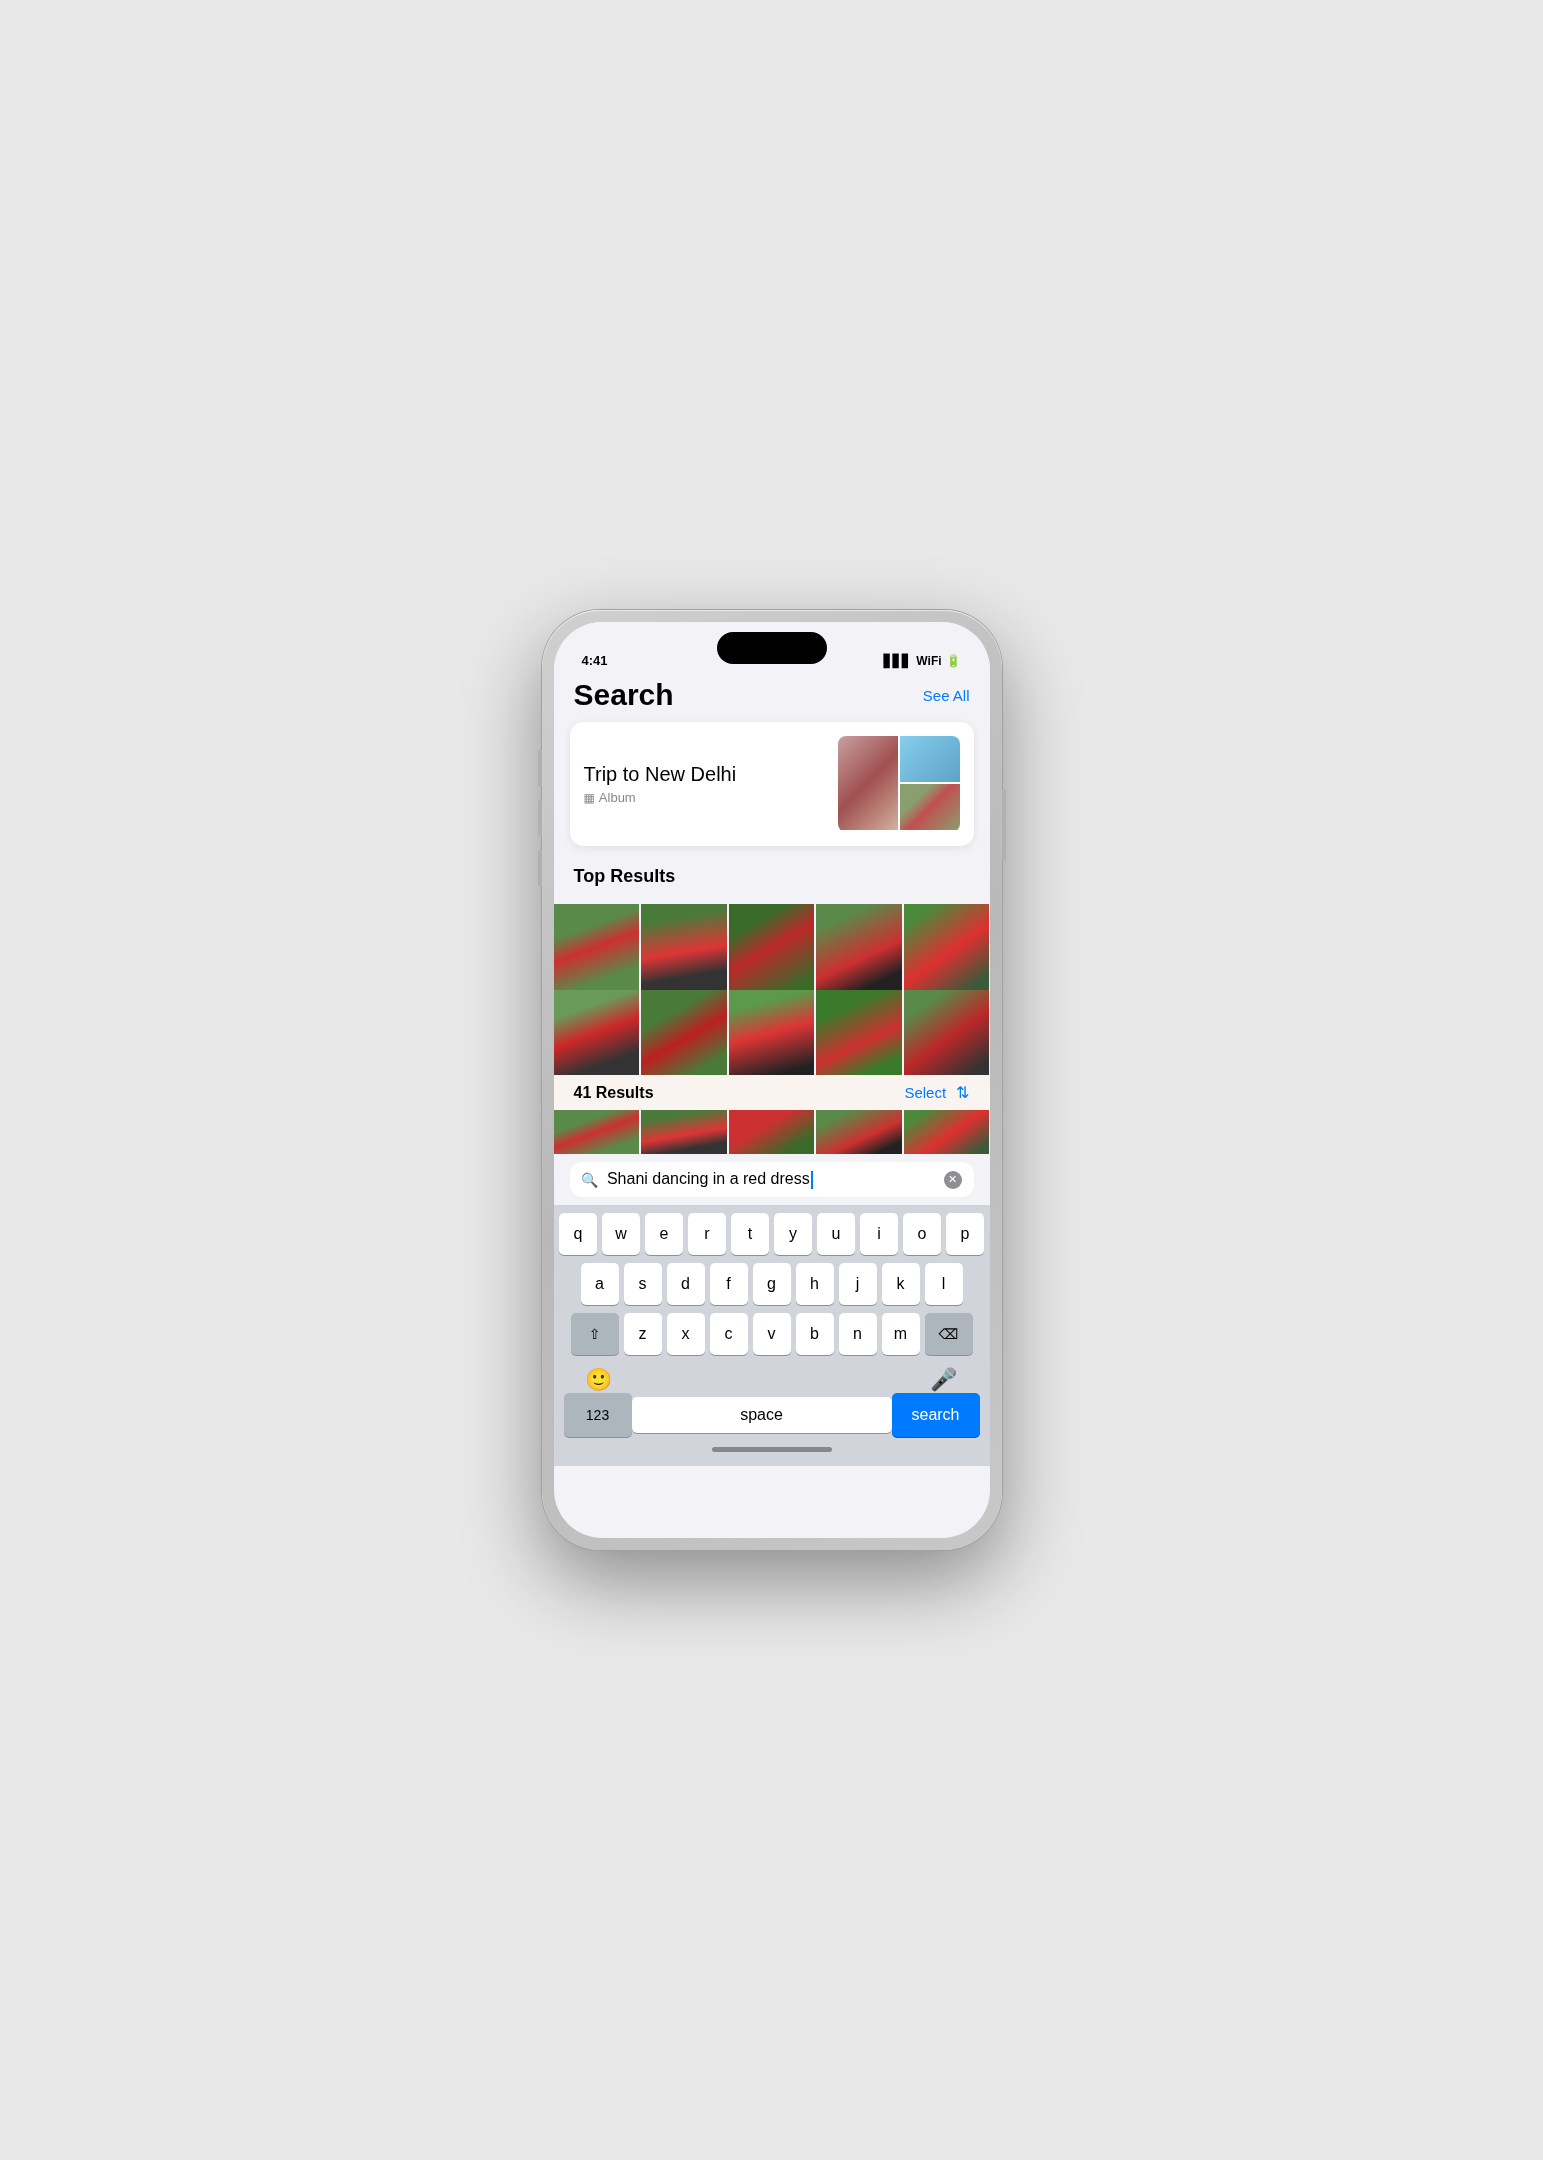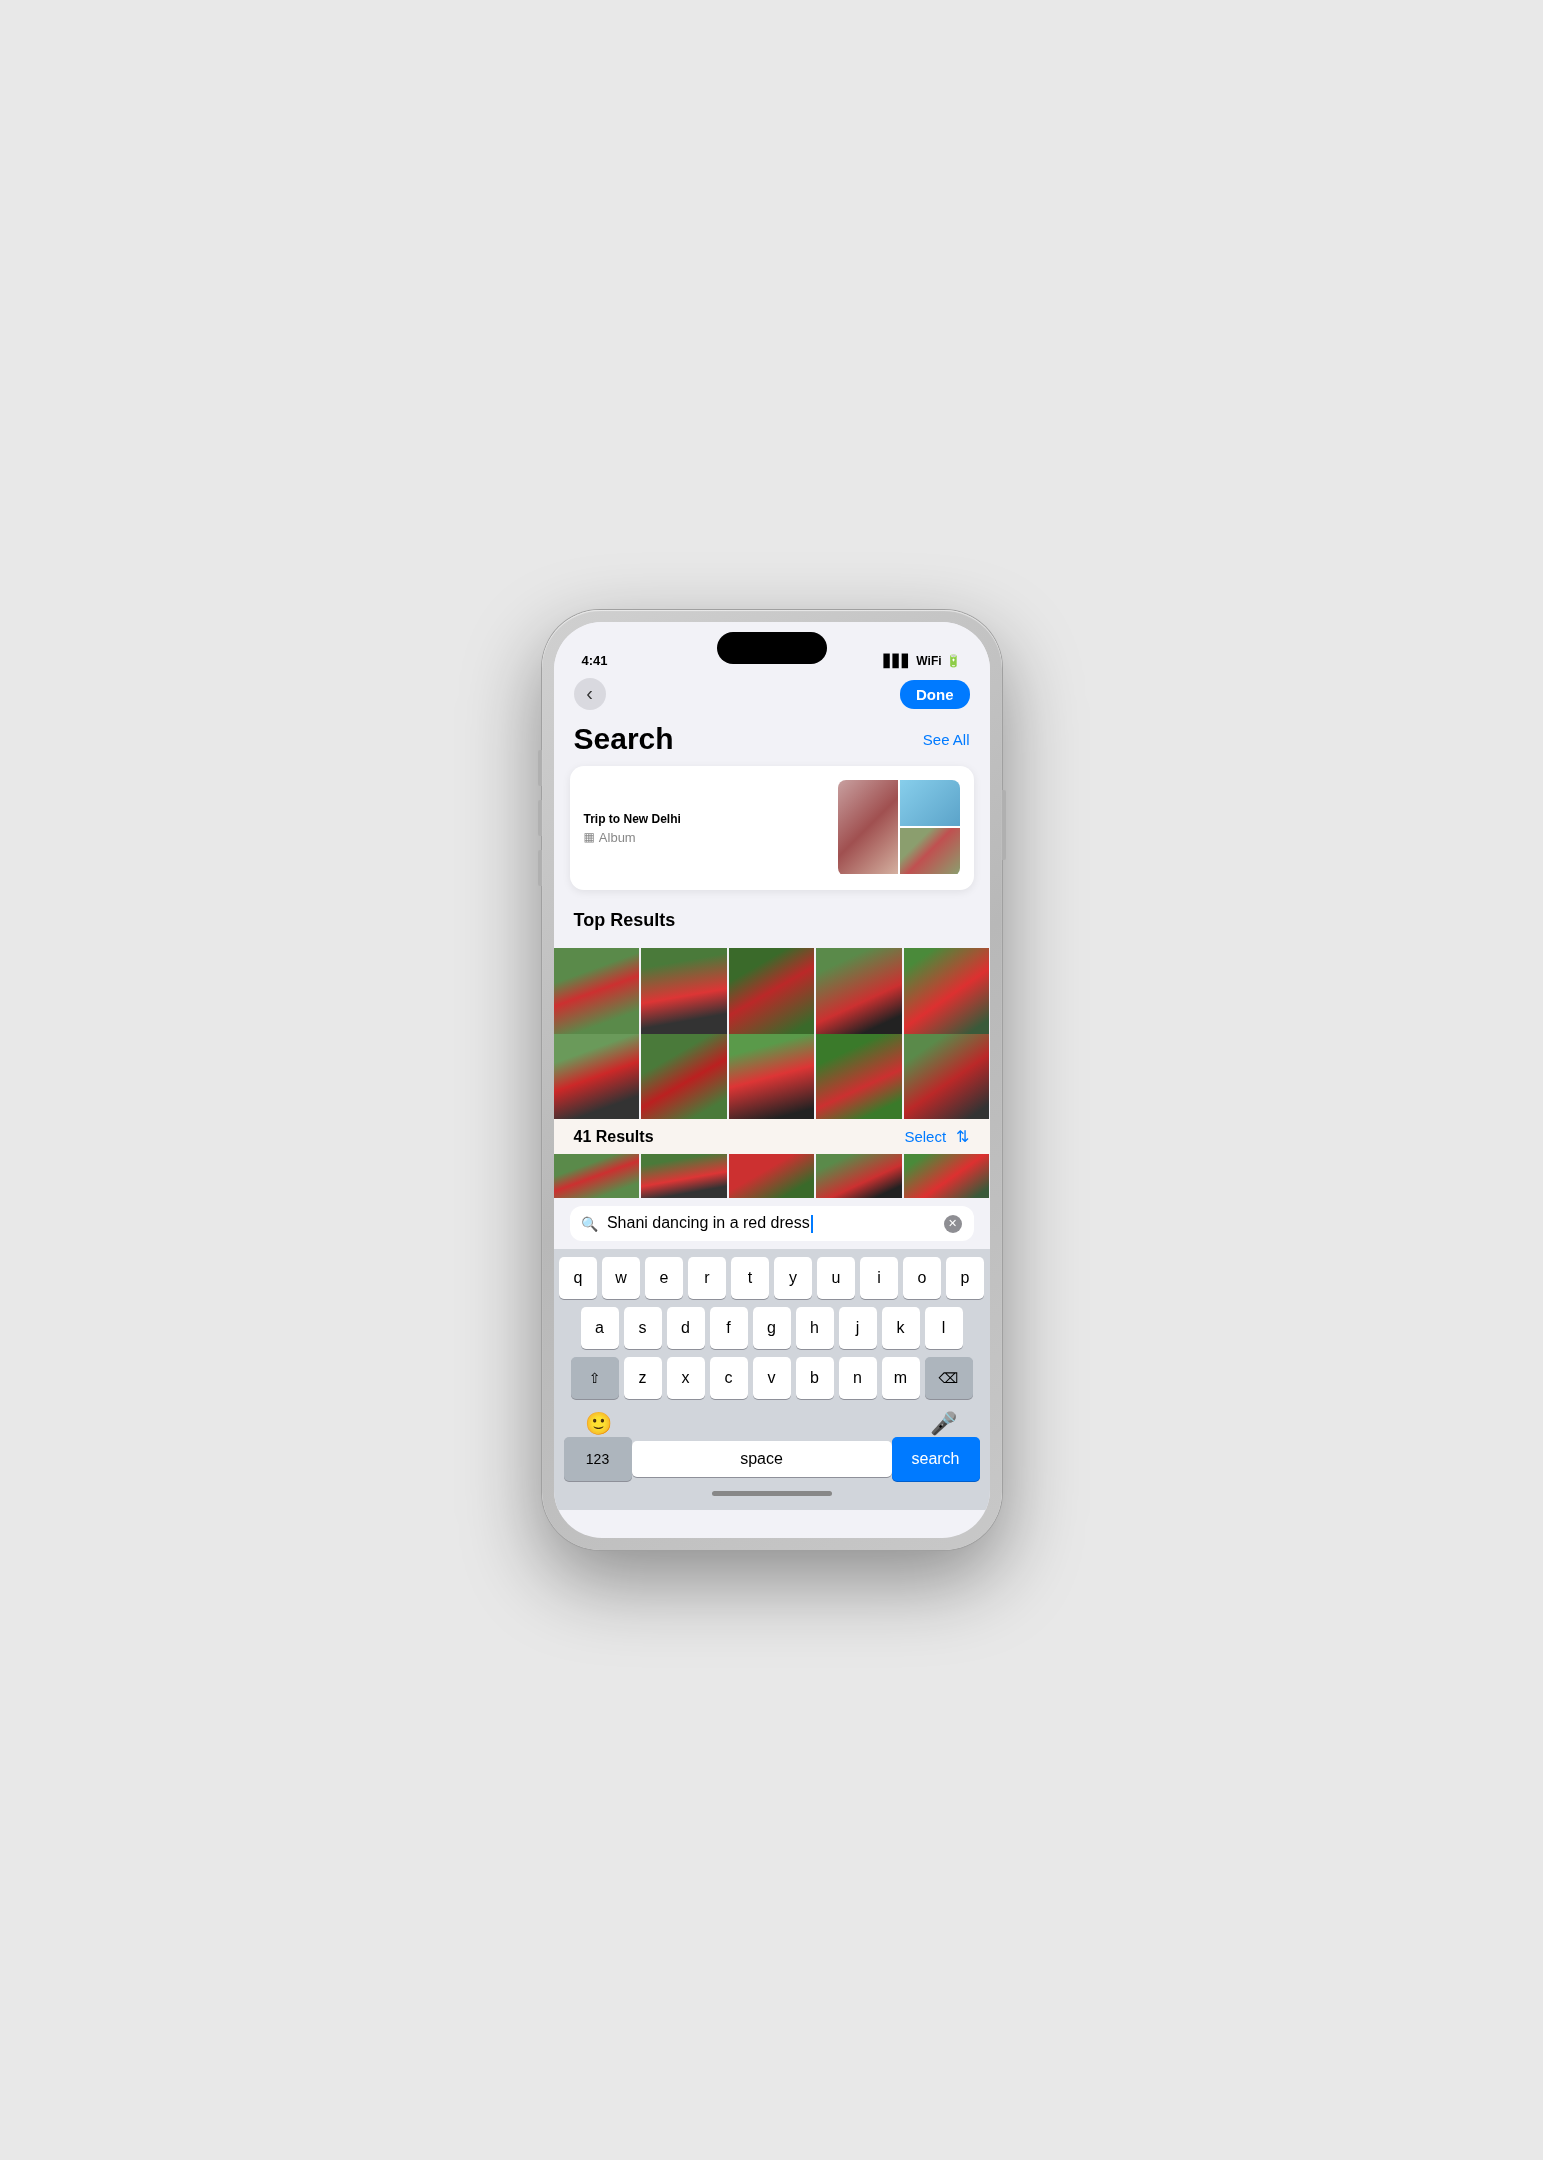--- a/index.html
+++ b/index.html
@@ -167,22 +167,22 @@
       padding: 14px 14px;
       display: flex;
       align-items: center;
       justify-content: space-between;
       box-shadow: 0 2px 8px rgba(0,0,0,0.08);
     }
     .album-info {
       flex: 1;
     }
     .album-name {
-      font-size: 12px;
-      font-weight: 700;
+      font-size: 20px;
+      font-weight: 400;
       color: #000;
       margin-bottom: 4px;
     }
     .album-type {
       font-size: 13px;
       color: #888;
       display: flex;
       align-items: center;
       gap: 4px;
     }
@@ -478,25 +478,20 @@
     <div class="status-bar">
       <div class="dynamic-island"></div>
       <span class="status-left">4:41</span>
       <div class="status-right">
         <span>▋▋▋</span>
         <span>WiFi</span>
         <span>🔋</span>
       </div>
     </div>
 
-    <div class="nav-bar">
-      <div class="back-btn"></div>
-      <div></div>
-      <button class="done-btn">Done</button>
-    </div>
 
     <div class="search-header">
       <span class="search-title">Search</span>
       <span class="see-all">See All</span>
     </div>
 
     <div class="album-card-wrapper">
       <div class="album-card">
         <div class="album-info">
           <div class="album-name">Trip to New Delhi</div>

